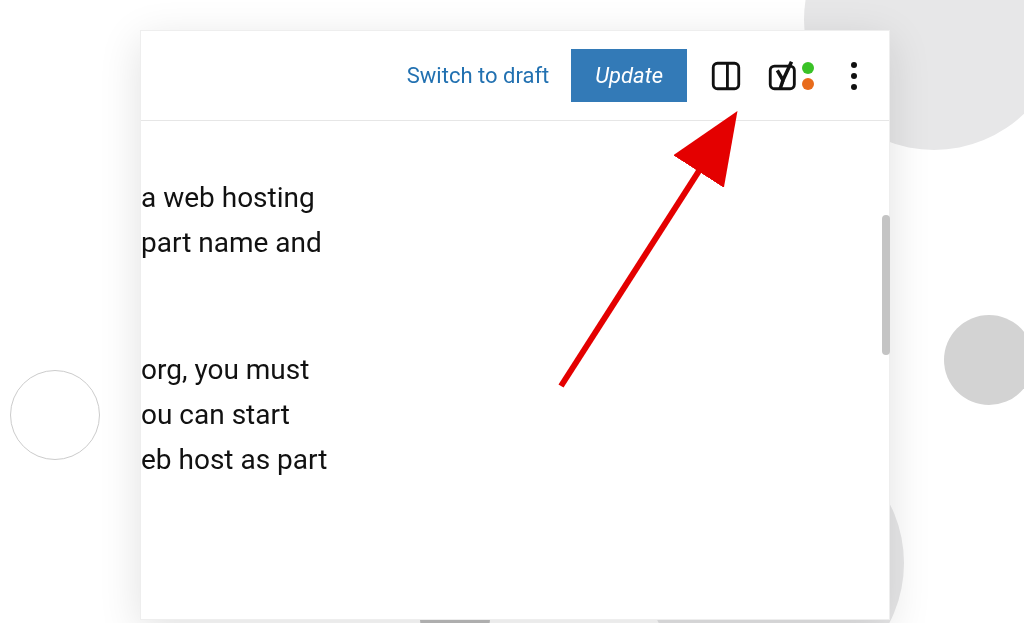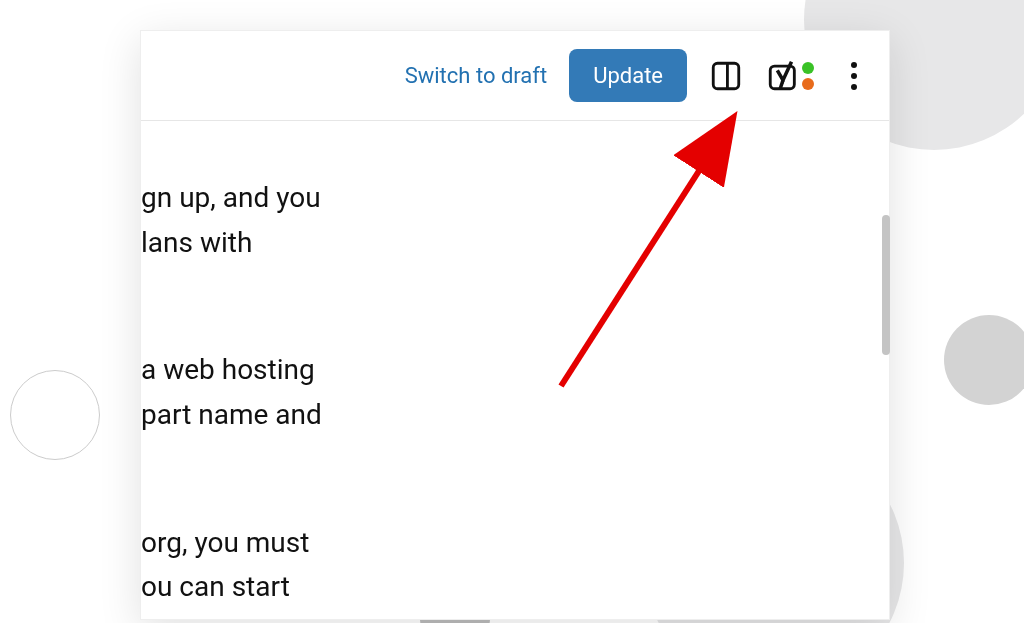--- a/index.html
+++ b/index.html
@@ -64,22 +64,23 @@
     font-weight: 400;
     cursor: pointer;
     padding: 6px 4px;
   }
   .primary-btn {
     background: #337ab7;
     color: #fff;
     font-size: 22px;
     font-weight: 400;
     padding: 14px 24px;
-    border-radius: 8px;
+    border-radius: 0;
     cursor: pointer;
+    font-style: italic;
   }
   .icon-btn {
     width: 42px; height: 42px;
     display: flex;
     align-items: center;
     justify-content: center;
     cursor: pointer;
     border-radius: 4px;
   }
   .icon-btn svg { width: 34px; height: 34px; }
@@ -163,22 +164,20 @@
     <span class="more-btn">
       <svg width="8" height="30" viewBox="0 0 8 30">
         <circle cx="4" cy="4" r="3" fill="#111"></circle>
         <circle cx="4" cy="15" r="3" fill="#111"></circle>
         <circle cx="4" cy="26" r="3" fill="#111"></circle>
       </svg>
     </span>
   </div>
 
   <div class="content">
-    <p>gn up, and you
-lans with</p>
     <p>a web hosting
 part name and</p>
     <p>org, you must
 ou can start
 eb host as part</p>
   </div>
 
   <svg class="arrow" width="360" height="330" style="left:390px; top:55px">
     <defs>
       <marker id="ah" markerWidth="14" markerHeight="14" refX="10" refY="5" orient="auto">

